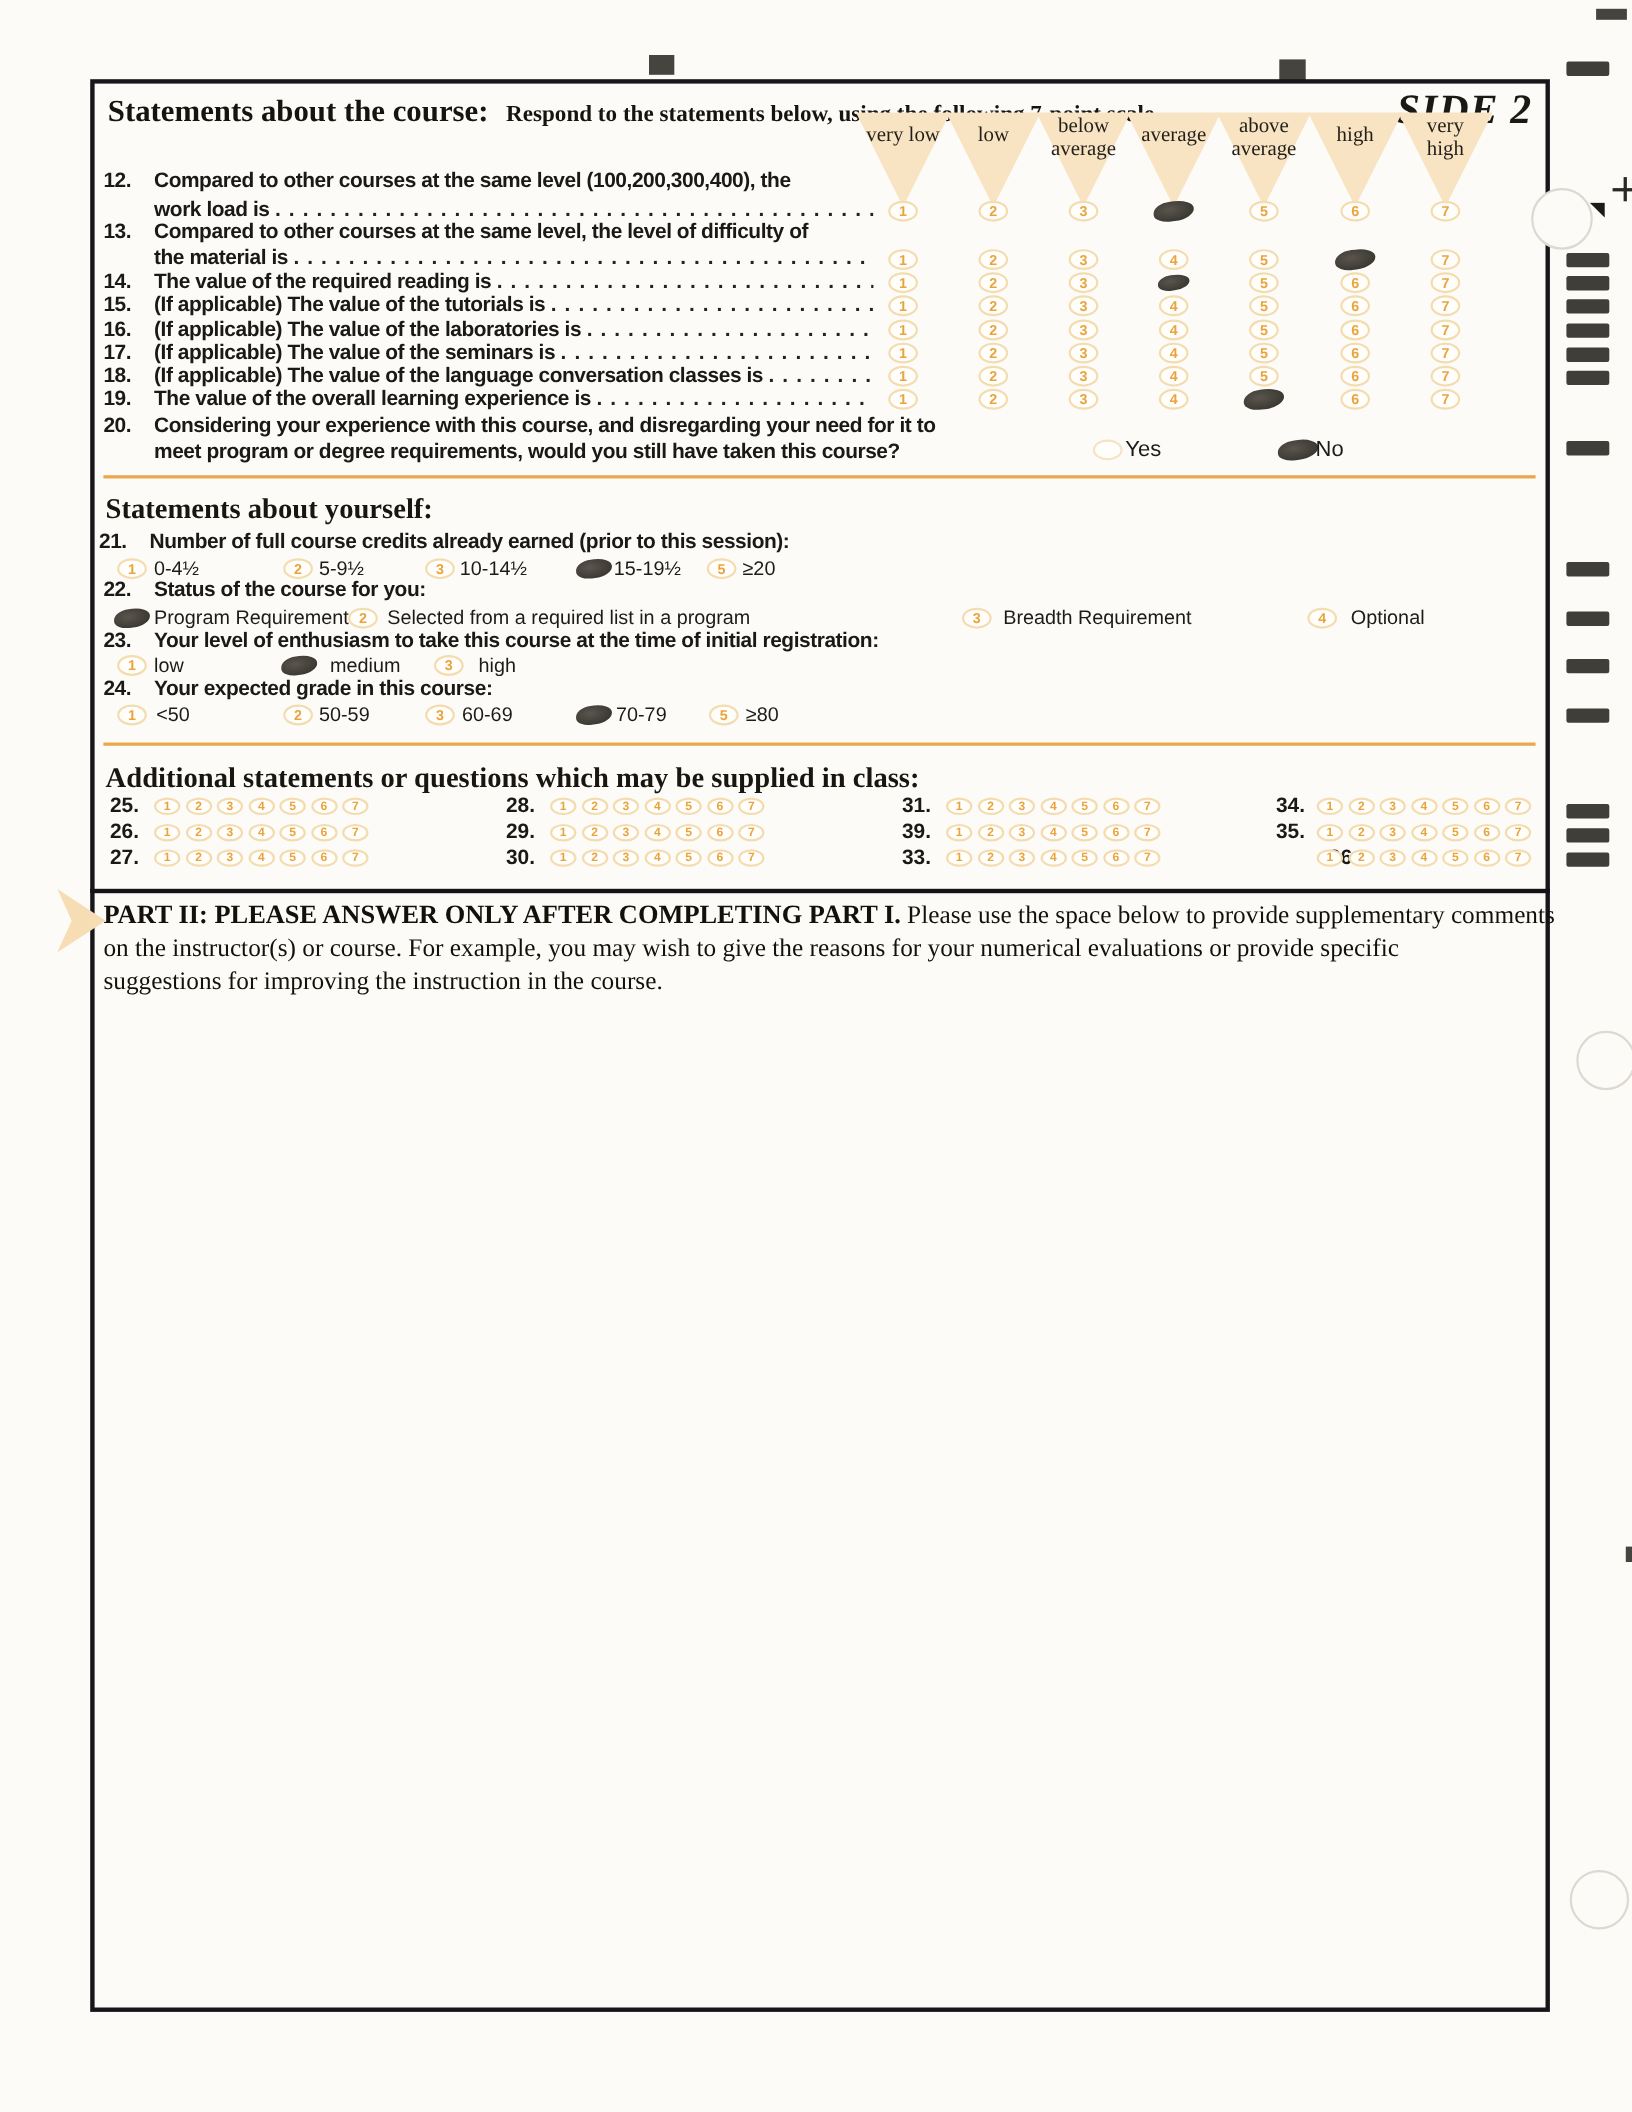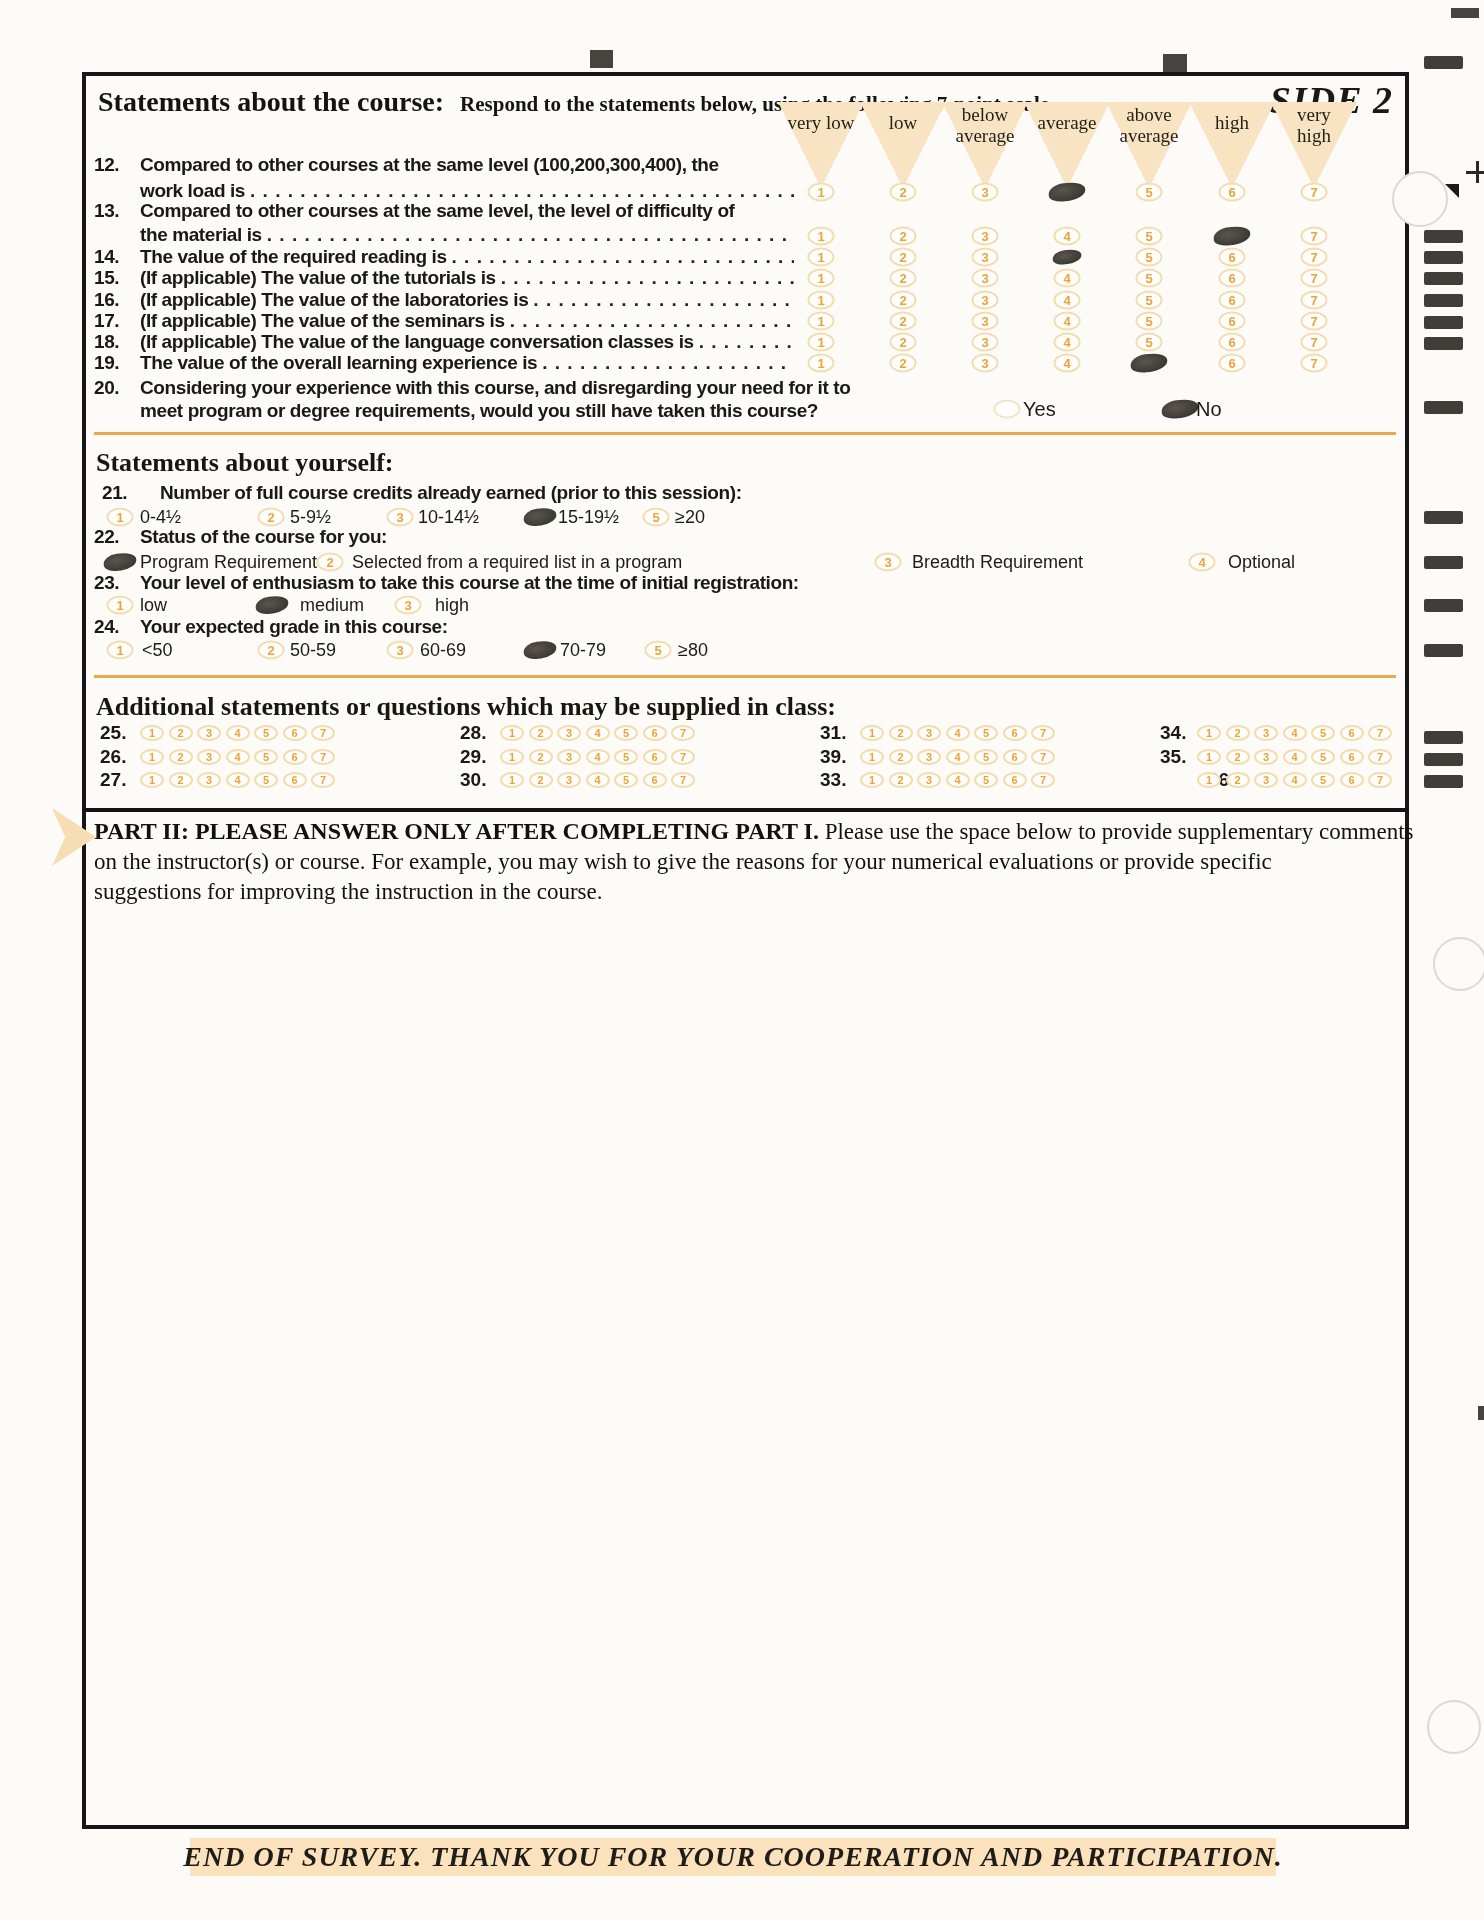--- a/index.html
+++ b/index.html
@@ -223,21 +223,21 @@
         </div>
         <div class="bub empty" style="left:925px;top:337px;"></div>
         <div class="yn" style="left:941px;top:337px;">Yes</div>
         <div class="mark" style="left:1098px;top:337px;"></div>
         <div class="yn" style="left:1114px;top:337px;">No</div>
       </div>
 
     <div class="rule" style="top:360px;"></div>
     <div class="sec-title" style="top:376px;">Statements about yourself:</div>
     <div class="layer" id="yourself-area">
-        <div class="qrow" style="left:20px;top:410px;width:1000px;gap:12px;">
+        <div class="qrow" style="left:8px;top:410px;width:1000px;">
           <span class="qnum">21.</span>
           <span class="qtext">Number of full course credits already earned (prior to this session):</span>
         </div>
         <div class="bub" style="left:38px;top:445px;">1</div>
         <div class="opt-label" style="left:58px;top:445px;">0-4½</div>
         <div class="bub" style="left:189px;top:445px;">2</div>
         <div class="opt-label" style="left:208px;top:445px;">5-9½</div>
         <div class="bub" style="left:318px;top:445px;">3</div>
         <div class="opt-label" style="left:336px;top:445px;">10-14½</div>
         <div class="mark opt" style="left:458px;top:445px;"></div>
@@ -418,16 +418,13 @@
   <div class="punch" style="left:1433px;top:937px;width:54px;height:54px;"></div>
   <div class="punch" style="left:1427px;top:1700px;width:54px;height:54px;"></div>
   <div class="wedge" style="left:1445px;top:184px;width:14px;height:14px;"></div>
 
   <div class="plusmark" style="left:1466px;top:161px;width:22px;height:22px;">
     <i style="left:0;top:10px;width:22px;height:3px;"></i>
       <i style="left:10px;top:0;width:3px;height:22px;"></i>
   </div>
   <div class="regsq" style="left:1478px;top:1406px;width:6px;height:14px;"></div>
 
-  <div class="footer-strip">
-    <span class="footer-text">END OF SURVEY. THANK YOU FOR YOUR COOPERATION AND PARTICIPATION.</span>
-  </div>
 </div>
 
 </body></html>

